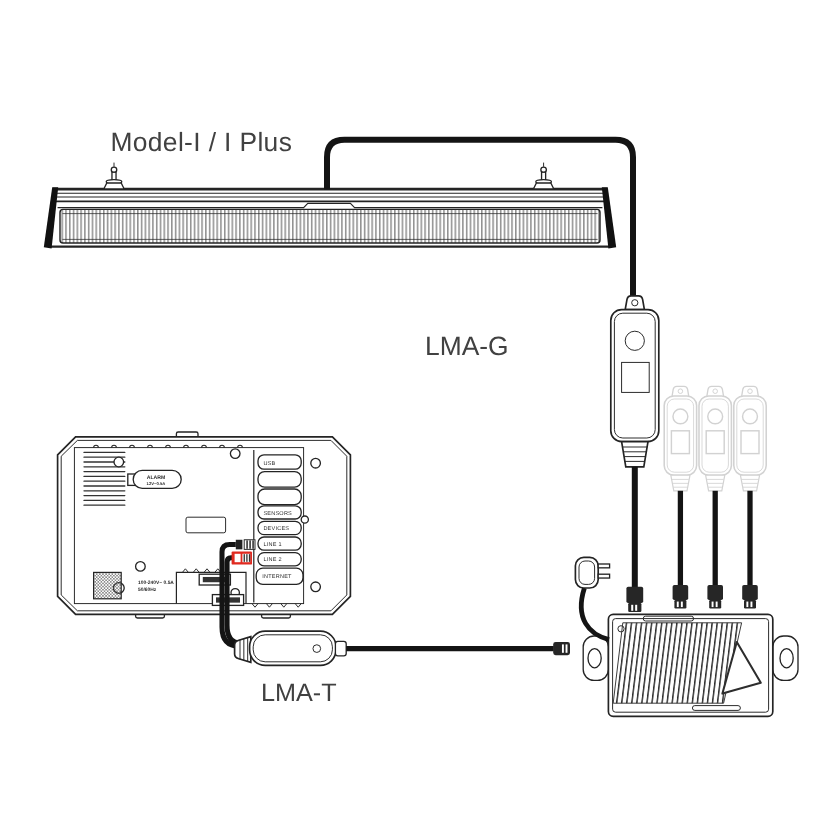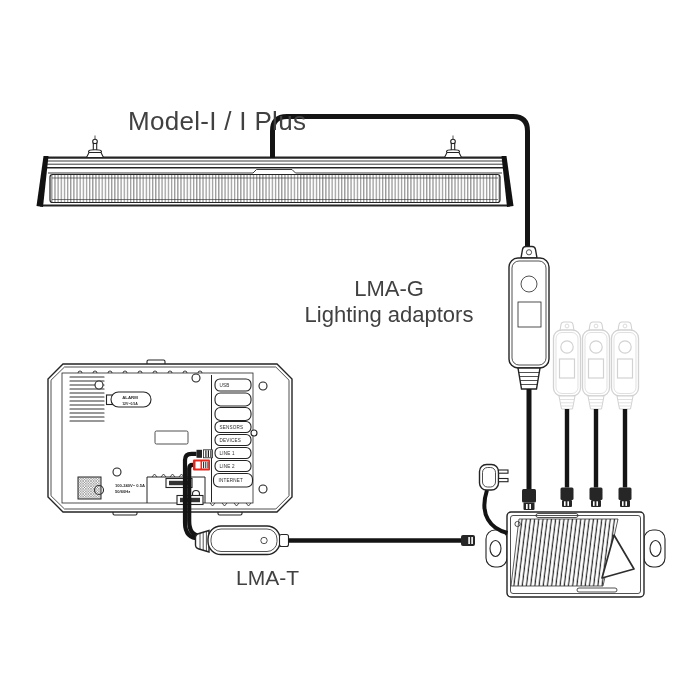--- a/index.html
+++ b/index.html
@@ -1,23 +1,23 @@
 <!DOCTYPE html>
 <html><head>
 <meta charset="utf-8">
 <style>
   html,body{margin:0;padding:0;background:#fff;}
   .stage{position:relative;width:700px;height:700px;background:#ffffff;overflow:hidden;
          font-family:"Liberation Sans",sans-serif;}
   .stage svg{position:absolute;left:0;top:0;}
   .diagram-label{position:absolute;color:#414141;font-weight:300;
                  font-family:"Liberation Sans",sans-serif;}
-  .label-modeli{left:92px;top:106px;font-size:26px;letter-spacing:.3px;margin-left:36px;}
+  .label-modeli{left:92px;top:106px;font-size:22px;letter-spacing:.3px;}
   .label-lmag{left:288px;top:276px;width:202px;text-align:center;font-size:22px;line-height:26px;}
-  .label-lmat{left:199px;top:566px;width:100px;text-align:right;font-size:21px;}
+  .label-lmat{left:199px;top:566px;width:100px;text-align:center;font-size:21px;}
   
   .s1{stroke:#242424;stroke-width:1.4;fill:#fff;}
   .s2{stroke:#242424;stroke-width:.8;fill:none;}
   .sf{stroke:#242424;stroke-width:1.1;fill:#fff;}
   .ln{stroke:#242424;fill:none;}
   .cable{stroke:#141414;fill:none;stroke-linecap:butt;}
   .ghost{stroke:#d2d2d2;fill:#fff;}
   .ghostln{stroke:#d2d2d2;fill:none;}
   .dark{fill:#262626;stroke:none;}
   .tport{font:4.6px "Liberation Sans",sans-serif;fill:#2b2b2b;letter-spacing:.2px;}
@@ -294,17 +294,16 @@
       <rect class="dark" x="461" y="535" width="14" height="11" rx="2"></rect>
       <rect x="468.3" y="537" width="1.6" height="7" fill="#fff"></rect>
       <rect x="471.3" y="537" width="1.6" height="7" fill="#fff"></rect>
     </g>
   </g>
 </svg>
 
 <div class="diagram-label label-modeli">Model-I / I Plus</div>
 <div class="diagram-label label-lmag">
   <div>LMA-G</div>
-  <div>Lighting adaptors</div>
 </div>
 <div class="diagram-label label-lmat">LMA-T</div>
 
 </div>
 
 </body></html>

